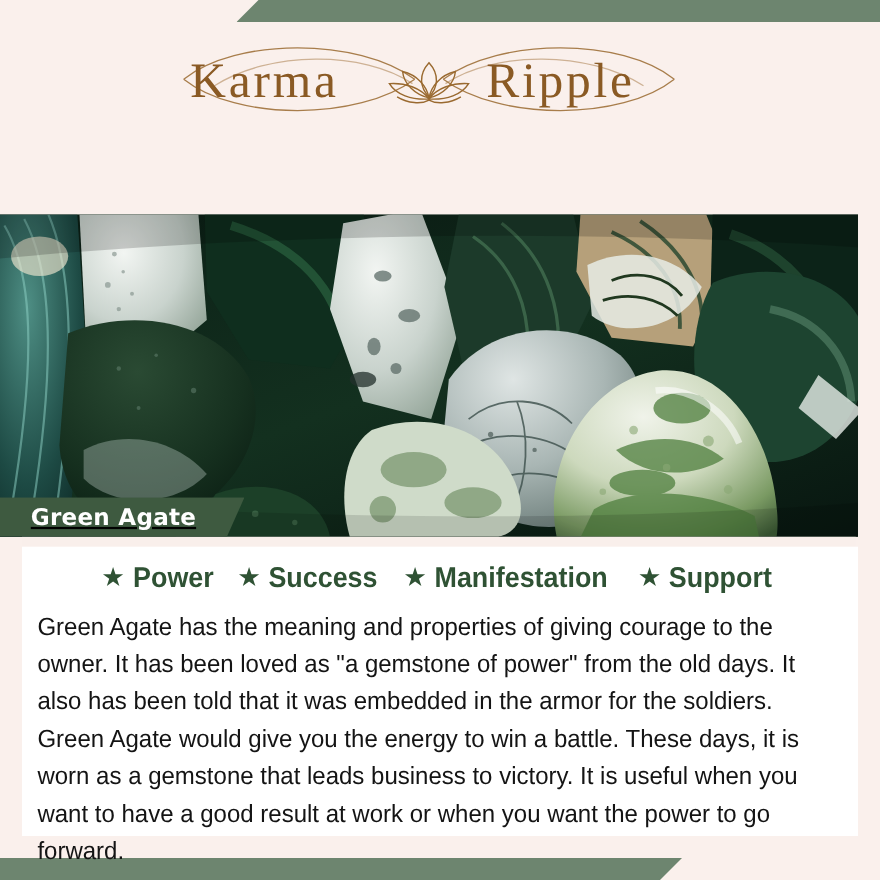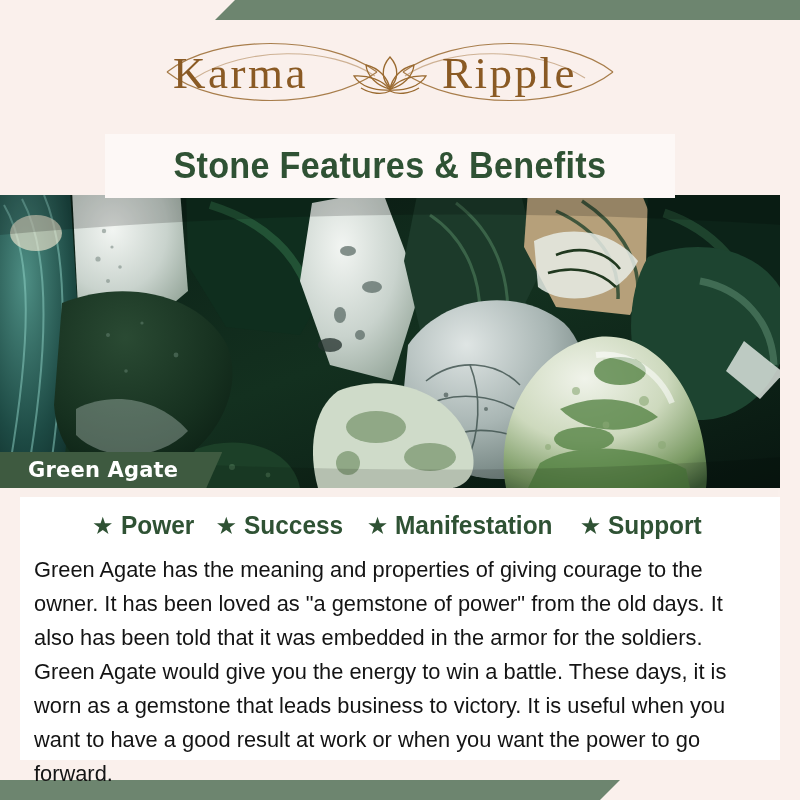--- a/index.html
+++ b/index.html
@@ -126,20 +126,21 @@
     position: absolute;
     top: 452px;
     left: 0;
     height: 36px;
     padding: 0 44px 0 28px;
     background: #3e5a40;
     z-index: 7;
     display: flex;
     align-items: center;
     clip-path: polygon(0 0, 100% 0, calc(100% - 16px) 100%, 0 100%);
+    text-decoration: underline;
   }
   .stone-tag span {
     font-family: "DejaVu Sans", sans-serif;
     font-weight: bold;
     font-size: 21px;
     color: #ffffff;
     letter-spacing: 0.2px;
     white-space: nowrap;
   }
 
@@ -235,23 +236,20 @@
         <path d="M235 64 C 219 65, 205 60, 199 50 C 213 49, 228 54, 235 64 Z"></path>
         <path d="M235 64 C 251 65, 265 60, 271 50 C 257 49, 242 54, 235 64 Z"></path>
         <path d="M206 62 C 216 68, 228 69, 235 65"></path>
         <path d="M264 62 C 254 68, 242 69, 235 65"></path>
       </g>
       <text class="logo-text" x="18" y="62">Karma</text>
       <text class="logo-text" x="287" y="62">Ripple</text>
     </svg>
   </div>
 
-  <div class="title-band">
-    <div class="title-text">Stone Features &amp; Benefits</div>
-  </div>
 
   <div class="photo">
     <svg width="780" height="293" viewBox="0 0 780 293" preserveAspectRatio="none">
       <defs>
         <linearGradient id="bgd" x1="0" y1="0" x2="1" y2="1">
           <stop offset="0" stop-color="#0b1f16"></stop>
           <stop offset="0.5" stop-color="#13301f"></stop>
           <stop offset="1" stop-color="#081610"></stop>
         </linearGradient>
         <radialGradient id="palestone" cx="0.35" cy="0.3" r="0.85">

